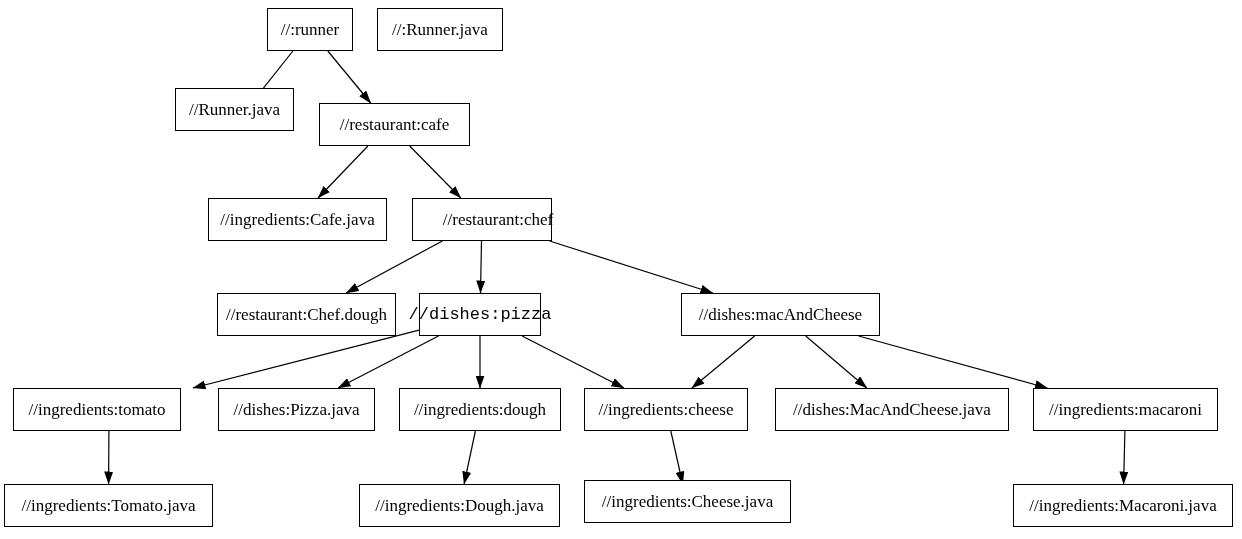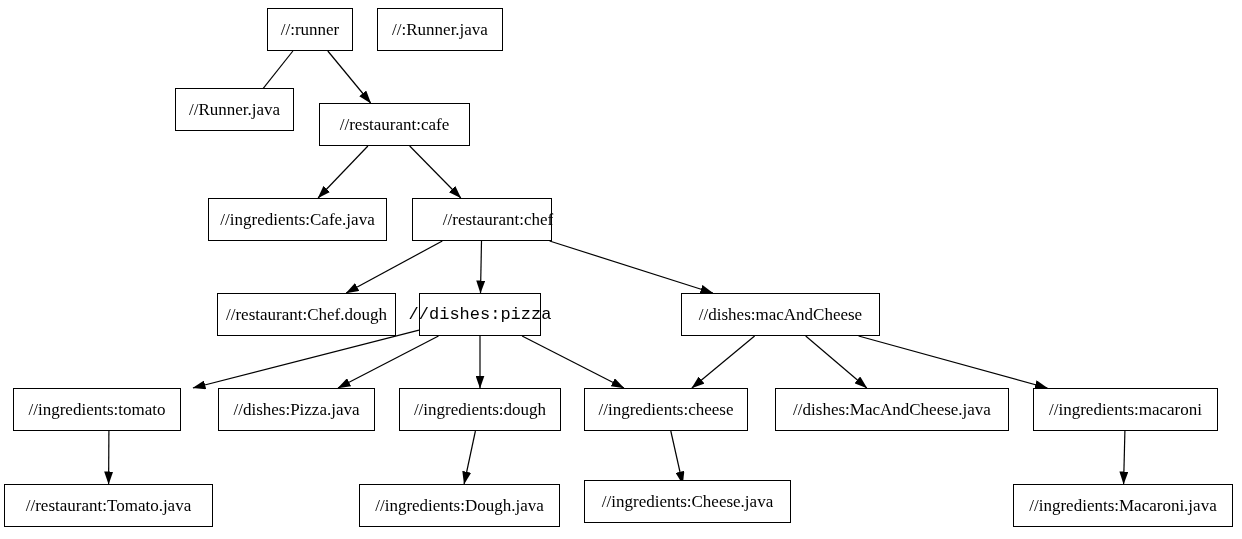--- a/index.html
+++ b/index.html
@@ -110,21 +110,21 @@
       <div class="node" style="left: 584px; top: 388px; width: 164px; height: 43px; border-color: rgb(0, 0, 0); background: rgb(255, 255, 255);">
         <span class="node-label" style="color: rgb(0, 0, 0);">//ingredients:cheese</span>
       </div>
       <div class="node" style="left: 775px; top: 388px; width: 234px; height: 43px; border-color: rgb(0, 0, 0); background: rgb(255, 255, 255);">
         <span class="node-label" style="color: rgb(0, 0, 0);">//dishes:MacAndCheese.java</span>
       </div>
       <div class="node" style="left: 1033px; top: 388px; width: 185px; height: 43px; border-color: rgb(0, 0, 0); background: rgb(255, 255, 255);">
         <span class="node-label" style="color: rgb(0, 0, 0);">//ingredients:macaroni</span>
       </div>
       <div class="node" style="left: 4px; top: 484px; width: 209px; height: 43px; border-color: rgb(0, 0, 0); background: rgb(255, 255, 255);">
-        <span class="node-label" style="color: rgb(0, 0, 0);">//restaurant:Tomato.java</span>
+        <span class="node-label" style="color: rgb(0, 0, 0);">//ingredients:Tomato.java</span>
       </div>
       <div class="node" style="left: 359px; top: 484px; width: 201px; height: 43px; border-color: rgb(0, 0, 0); background: rgb(255, 255, 255);">
         <span class="node-label" style="color: rgb(0, 0, 0);">//ingredients:Dough.java</span>
       </div>
       <div class="node" style="left: 584px; top: 480px; width: 207px; height: 43px; border-color: rgb(0, 0, 0); background: rgb(255, 255, 255);">
         <span class="node-label" style="color: rgb(0, 0, 0);">//ingredients:Cheese.java</span>
       </div>
       <div class="node" style="left: 1013px; top: 484px; width: 220px; height: 43px; border-color: rgb(0, 0, 0); background: rgb(255, 255, 255);">
         <span class="node-label" style="color: rgb(0, 0, 0);">//ingredients:Macaroni.java</span>
       </div>

